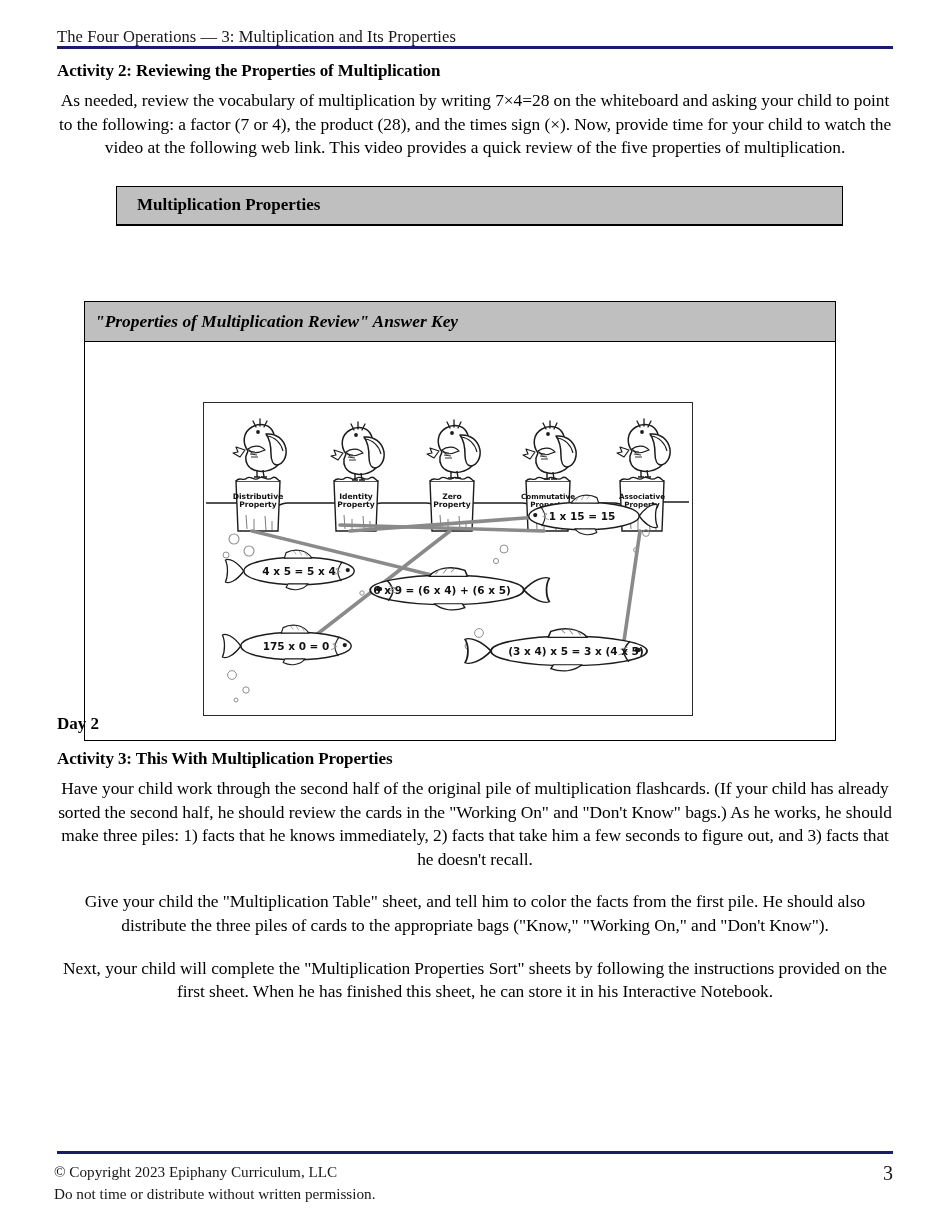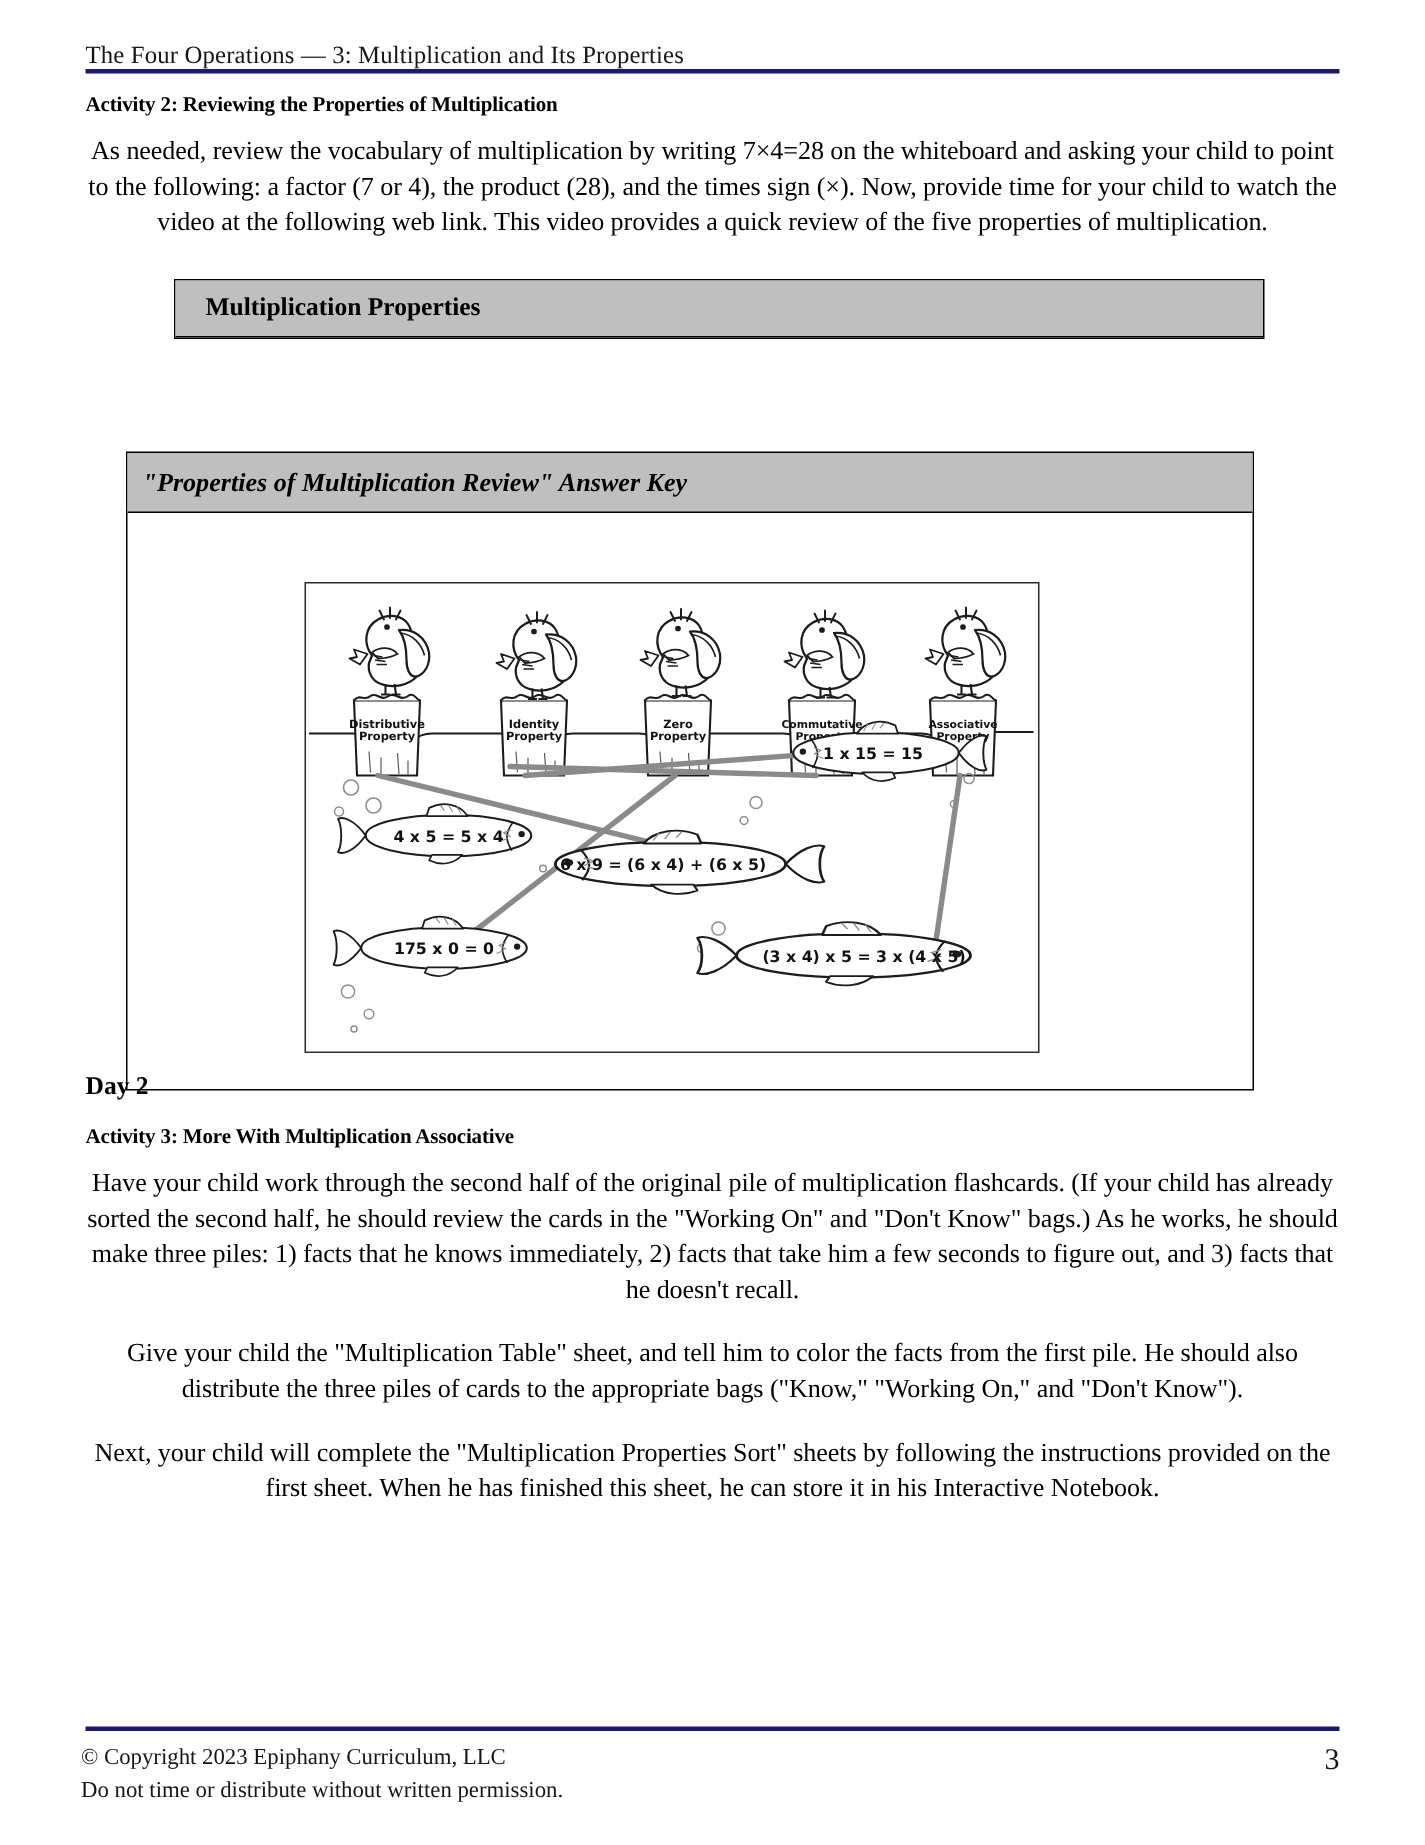--- a/index.html
+++ b/index.html
@@ -45,21 +45,21 @@
   }
 
   
   .content {
     position: absolute;
     left: 57px;
     top: 60px;
     width: 836px;
   }
   h2.activity {
-    font-size: 14px;
+    font-size: 17px;
     font-weight: bold;
     margin: 0 0 7px 0;
     line-height: 22px;
     letter-spacing: -.1px;
   }
   p.para {
     font-size: 17.4px;
     line-height: 23.6px;
     margin: 0;
     text-align: center;
@@ -119,20 +119,21 @@
     padding: 7px 0 8px 10px;
     font-size: 17.4px;
     font-weight: bold;
     font-style: italic;
     line-height: 24px;
   }
   .ak-body {
     padding: 10px 0 14px 0;
     height: 360px;
     position: relative;
+    margin-top: 14px;
   }
   .illus-wrap {
     position: absolute;
     left: 118px;
     top: 46px;
     width: 490px;
     height: 314px;
     border: 1.5px solid #2b2b2b;
     background: #fff;
     box-sizing: border-box;
@@ -349,21 +350,21 @@
         </svg>
       </div>
     </div>
   </div>
 
   <div class="content" style="top:713px;">
     <p class="daylabel">Day 2</p>
   </div>
 
   <div class="content" style="top:748px;">
-    <h2 class="activity">Activity 3: More With Multiplication Associative</h2>
+    <h2 class="activity">Activity 3: This With Multiplication Properties</h2>
     <p class="para">Have your child work through the second half of the original pile of multiplication flashcards. (If your child has already sorted the second half, he should review the cards in the "Working On" and "Don't Know" bags.) As he works, he should make three piles: 1) facts that he knows immediately, 2) facts that take him a few seconds to figure out, and 3) facts that he doesn't recall.</p>
     <p class="para spaced">Give your child the "Multiplication Table" sheet, and tell him to color the facts from the first pile. He should also distribute the three piles of cards to the appropriate bags ("Know," "Working On," and "Don't Know").</p>
     <p class="para spaced">Next, your child will complete the "Multiplication Properties Sort" sheets by following the instructions provided on the first sheet. When he has finished this sheet, he can store it in his Interactive Notebook.</p>
   </div>
 
   <div class="footer-rule"></div>
   <div class="footer">
     <div class="footer-line">© Copyright 2023 Epiphany Curriculum, LLC</div>
     <div class="footer-line">Do not time or distribute without written permission.</div>
   </div>

